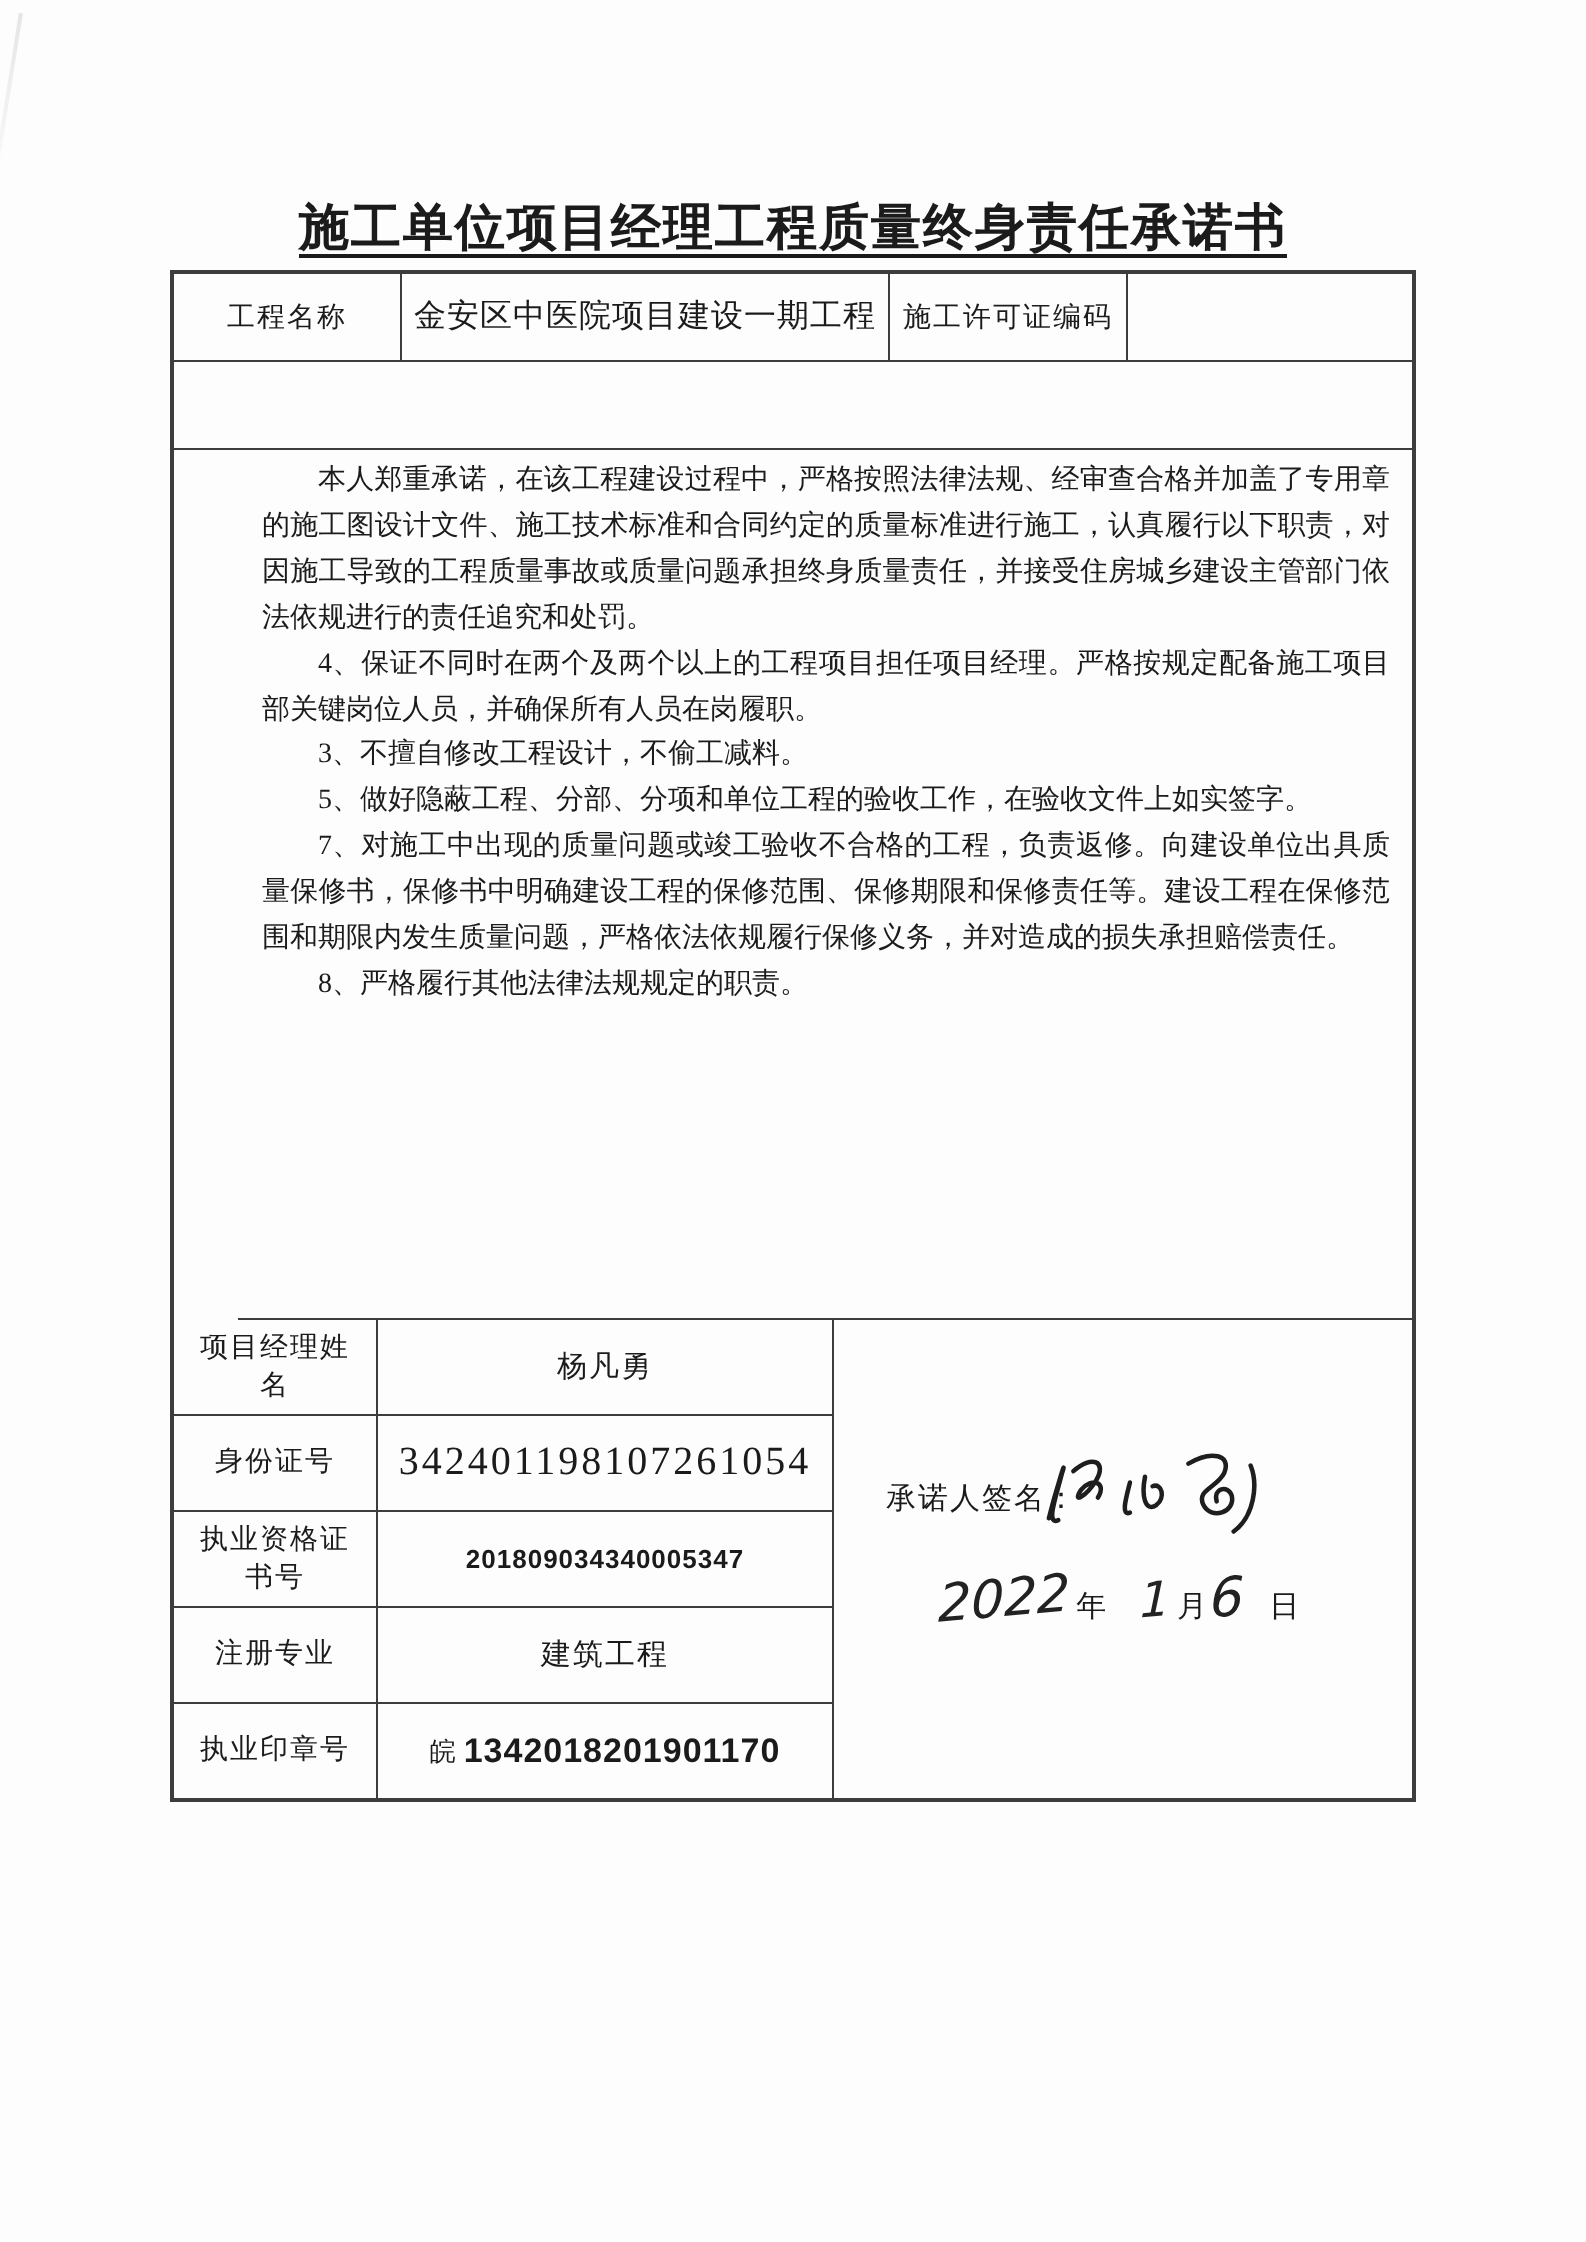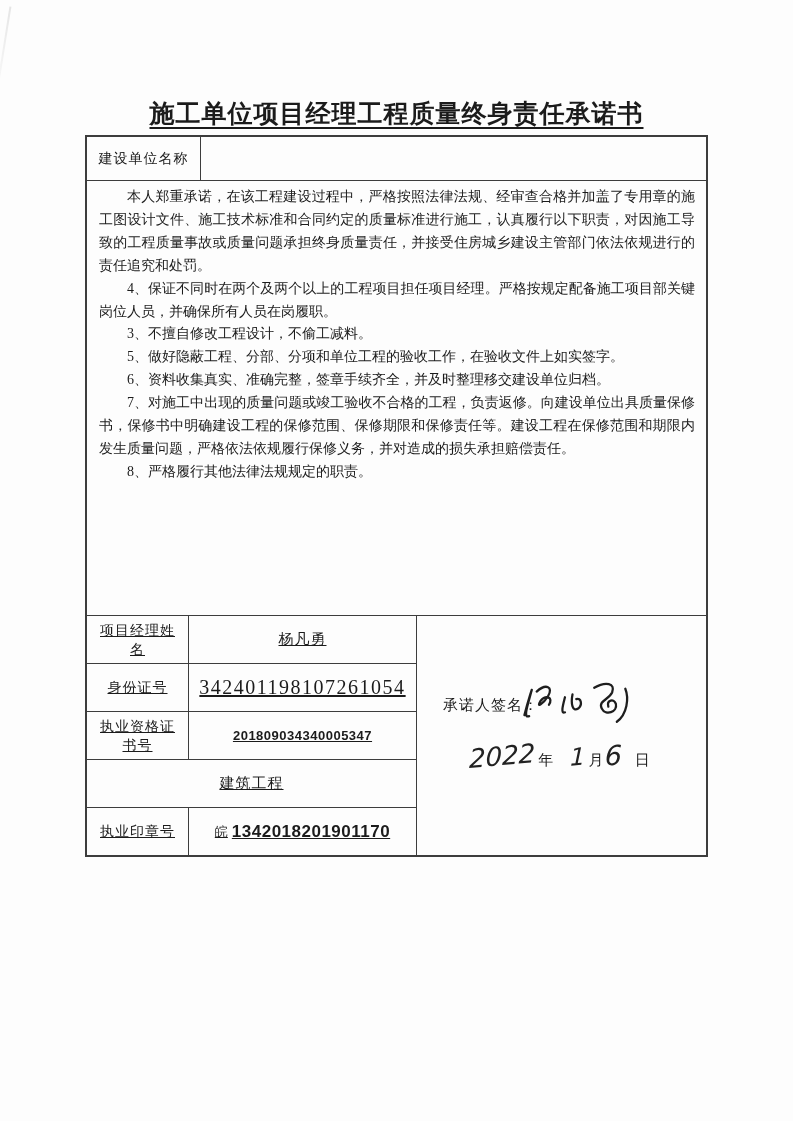--- a/index.html
+++ b/index.html
@@ -25,26 +25,26 @@
   .br{border-right:1px solid #3d3d3d;}
   .rowA,.rowB{height:44px;}
   .w1{width:114px;}
   .w2{width:244px;}
   .w3{width:119px;}
   .w4{flex:1;}
   .lbl{font-size:14px;letter-spacing:1px;}
   .projname{font-size:16px;letter-spacing:0.5px;white-space:nowrap;}
   .textblock{
     box-sizing:border-box;height:435px;border-bottom:1px solid #3d3d3d;
-    padding:5px 11px 0 12px;font-size:14px;line-height:22.9px;
+    padding:5px 11px 0 12px;font-size:14px;line-height:22.9px;margin-left:32px;
   }
   .para{margin:0;text-indent:2em;text-align:justify;}
   .bottom{display:flex;height:239px;}
   .mleft{width:330px;border-right:1px solid #3d3d3d;display:flex;flex-direction:column;box-sizing:border-box;}
-  .mrow{flex:1;display:flex;border-bottom:1px solid #3d3d3d;box-sizing:border-box;text-decoration:underline;}
+  .mrow{flex:1;display:flex;border-bottom:1px solid #3d3d3d;box-sizing:border-box;}
   .mrow:last-child{border-bottom:none;}
   .mlabel{
     width:102px;border-right:1px solid #3d3d3d;display:flex;align-items:center;justify-content:center;
     text-align:center;font-size:14px;letter-spacing:1px;line-height:19px;padding:0 7px;box-sizing:border-box;
   }
   .mvalue{flex:1;display:flex;align-items:center;justify-content:center;font-size:15px;letter-spacing:1px;}
   .v-idnum{font-size:20px;font-family:"Liberation Serif","DejaVu Serif",serif;letter-spacing:1.5px;}
   .v-cert{font-size:13px;font-weight:bold;font-family:"Liberation Sans","DejaVu Sans",sans-serif;letter-spacing:0.5px;}
   .v-seal{letter-spacing:0;}
   .v-seal .prefix{font-size:13px;margin-right:4px;letter-spacing:0;}
@@ -67,51 +67,56 @@
 </head>
 <body>
 
 <div class="page">
   <div class="scan-streak"></div>
 
   <h1 class="title">施工单位项目经理工程质量终身责任承诺书</h1>
 
   <div class="doc-table">
 
+    <div class="row rowA">
+      <div class="cell br w1 lbl">工程名称</div>
+      <div class="cell br w2 projname">金安区中医院项目建设一期工程</div>
+      <div class="cell br w3 lbl">施工许可证编码</div>
+      <div class="cell w4"></div>
+    </div>
 
     <div class="row rowB">
-      <div class="cell br w1 lbl">建设单位名称</div>
       <div class="cell w4"></div>
     </div>
 
     <div class="textblock" id="commitment">
         <p class="para">本人郑重承诺，在该工程建设过程中，严格按照法律法规、经审查合格并加盖了专用章的施工图设计文件、施工技术标准和合同约定的质量标准进行施工，认真履行以下职责，对因施工导致的工程质量事故或质量问题承担终身质量责任，并接受住房城乡建设主管部门依法依规进行的责任追究和处罚。</p>
         <p class="para">4、保证不同时在两个及两个以上的工程项目担任项目经理。严格按规定配备施工项目部关键岗位人员，并确保所有人员在岗履职。</p>
         <p class="para">3、不擅自修改工程设计，不偷工减料。</p>
         <p class="para">5、做好隐蔽工程、分部、分项和单位工程的验收工作，在验收文件上如实签字。</p>
-        <p class="para">6、资料收集真实、准确完整，签章手续齐全，并及时整理移交建设单位归档。</p>
         <p class="para">7、对施工中出现的质量问题或竣工验收不合格的工程，负责返修。向建设单位出具质量保修书，保修书中明确建设工程的保修范围、保修期限和保修责任等。建设工程在保修范围和期限内发生质量问题，严格依法依规履行保修义务，并对造成的损失承担赔偿责任。</p>
         <p class="para">8、严格履行其他法律法规规定的职责。</p>
       </div>
 
     <div class="bottom">
       <div class="mleft" id="manager-rows">
           <div class="mrow">
             <div class="mlabel">项目经理姓名</div>
             <div class="mvalue v-name">杨凡勇</div>
           </div>
           <div class="mrow">
             <div class="mlabel">身份证号</div>
             <div class="mvalue v-idnum">342401198107261054</div>
           </div>
           <div class="mrow">
             <div class="mlabel">执业资格证书号</div>
             <div class="mvalue v-cert">201809034340005347</div>
           </div>
           <div class="mrow">
+            <div class="mlabel">注册专业</div>
             <div class="mvalue v-major">建筑工程</div>
           </div>
           <div class="mrow">
             <div class="mlabel">执业印章号</div>
             <div class="mvalue v-seal">
               <span class="prefix">皖</span>
               <span class="digits">1342018201901170</span>
             </div>
           </div>
         </div>

